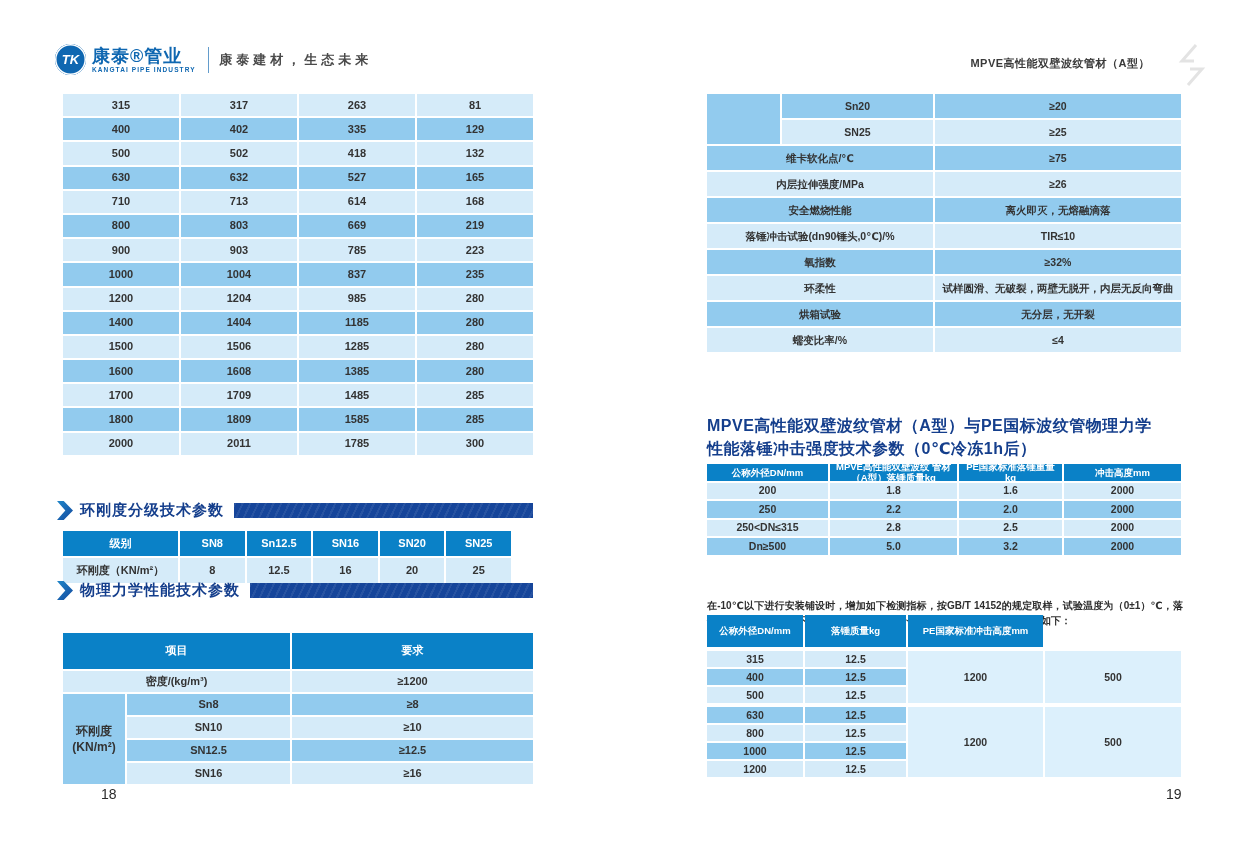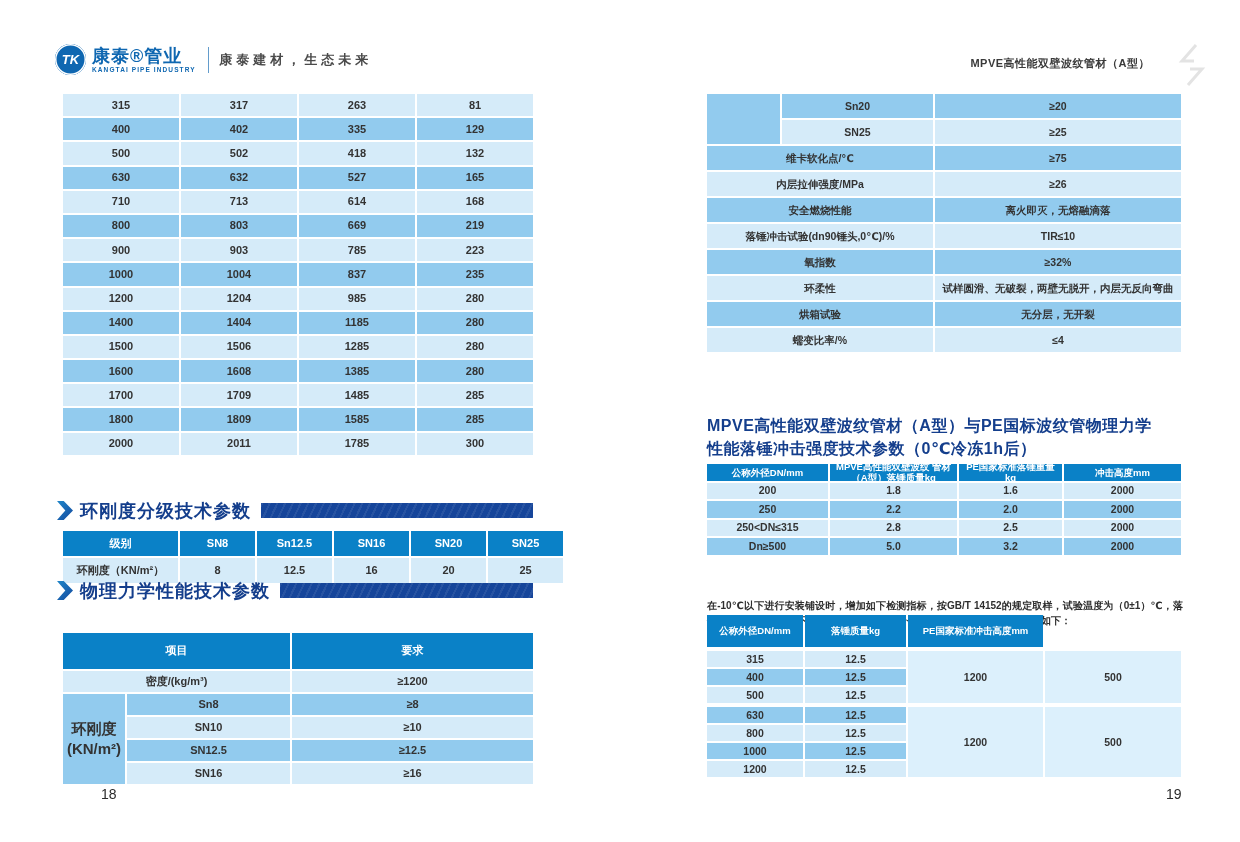--- a/index.html
+++ b/index.html
@@ -48,37 +48,37 @@
 
   
   .t-dim{left:63px;top:94px;width:470px;}
   .t-dim .tr{height:22.2px;}
   .t-dim .td{flex:1;}
 
   .section{left:57px;width:476px;height:21px;display:flex;align-items:center;}
   .sec1{top:500px;} .sec2{top:580px;}
   .chev{width:16px;height:19px;background:linear-gradient(135deg,#1f86c9,#154a9e);
     clip-path:polygon(0 0,42% 0,100% 50%,42% 100%,0 100%,52% 50%);}
-  .sec-title{margin-left:7px;font-size:18px;font-weight:bold;color:var(--navy-text);letter-spacing:1px;}
+  .sec-title{margin-left:7px;font-size:15px;font-weight:bold;color:var(--navy-text);letter-spacing:1px;}
   .sec-bar{flex:1;height:15px;margin-left:10px;background:var(--navy);
     background-image:repeating-linear-gradient(115deg,rgba(255,255,255,.08) 0 2px,transparent 2px 7px);}
 
-  .t-ring{left:63px;top:531px;width:500px;}
+  .t-ring{left:63px;top:531px;width:448px;}
   .t-ring .tr{height:25px;}
   .t-ring .th:first-child,.t-ring .td:first-child{flex:0 0 115px;}
   .t-ring .th,.t-ring .td{flex:1;}
 
   .t-phy{left:63px;top:633px;width:470px;}
   .t-phy .hrow{height:36px;}
   .t-phy .rrow{height:21px;}
   .c-span{flex:0 0 227px;}
   .c-val{flex:1;}
   .phy-body{display:flex;gap:2px;}
   .phy-group{flex:0 0 62px;display:flex;flex-direction:column;align-items:center;justify-content:center;
-    font-size:15px;font-weight:bold;line-height:1.35;}
+    font-size:12px;font-weight:bold;line-height:1.35;}
   .phy-sub{flex:1;display:flex;flex-direction:column;gap:2px;}
   .phy-sub .tr{height:21px;}
   .phy-sub .td:first-child{flex:0 0 163px;}
   .phy-sub .td:last-child{flex:1;}
 
   
   .t-cont{left:707px;top:94px;width:474px;}
   .cont-top{display:flex;gap:2px;}
   .cont-group{flex:0 0 73px;}
   .cont-sub{flex:1;display:flex;flex-direction:column;gap:2px;}

